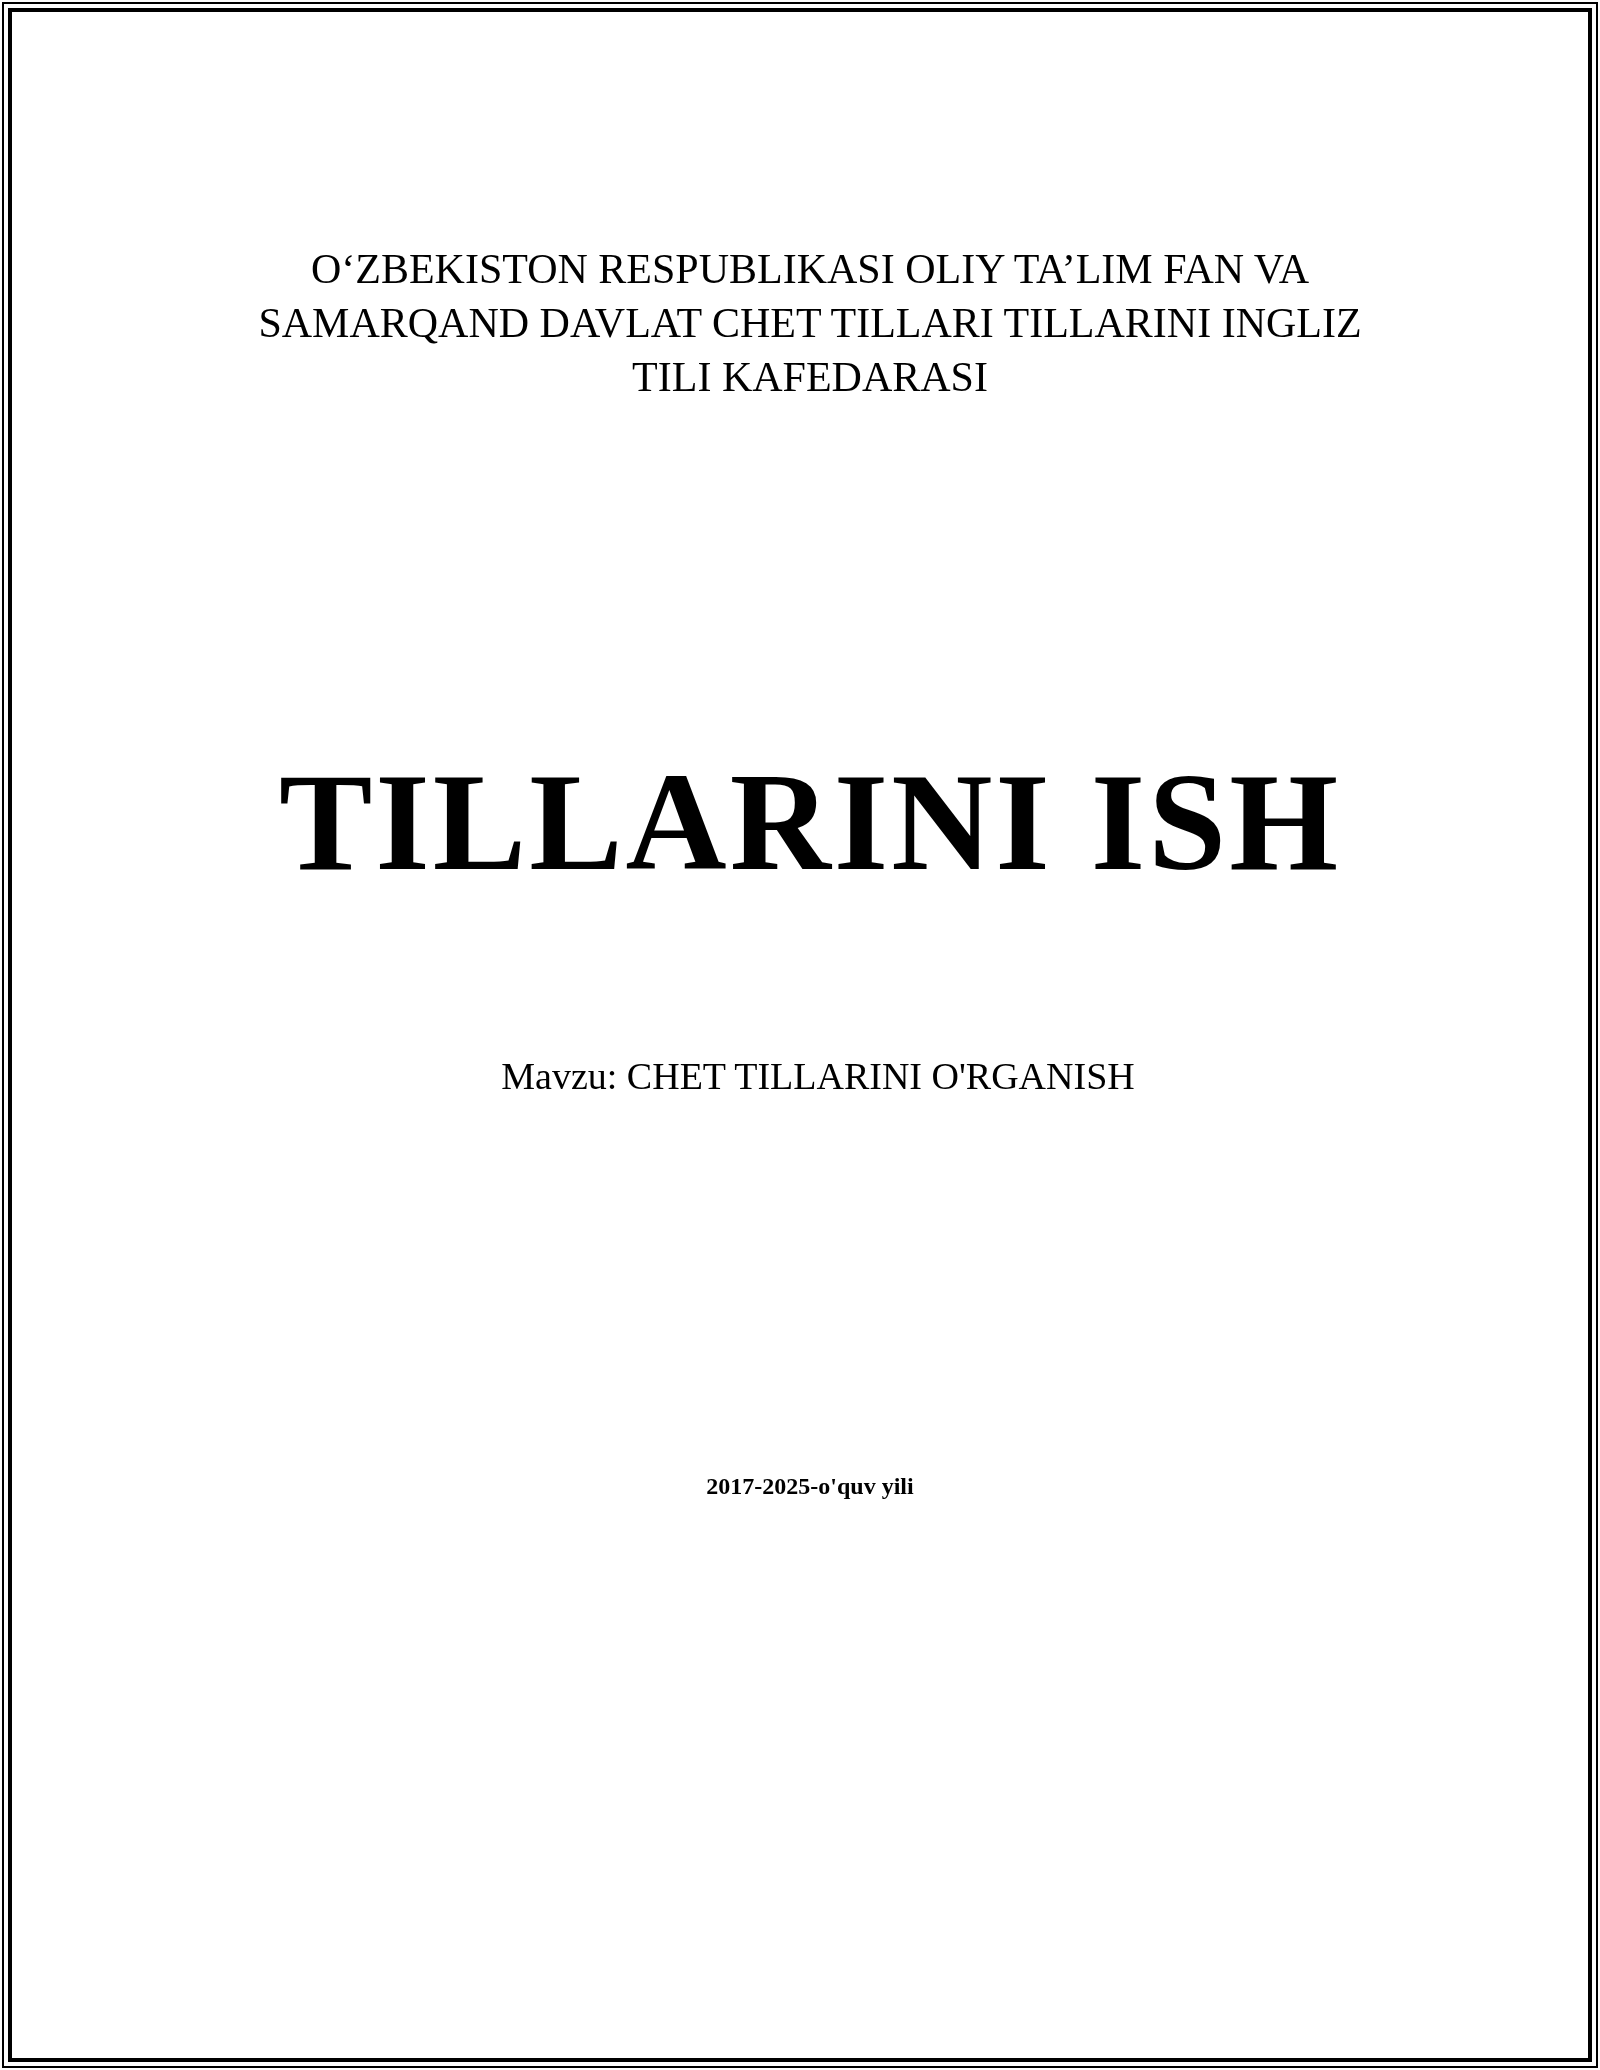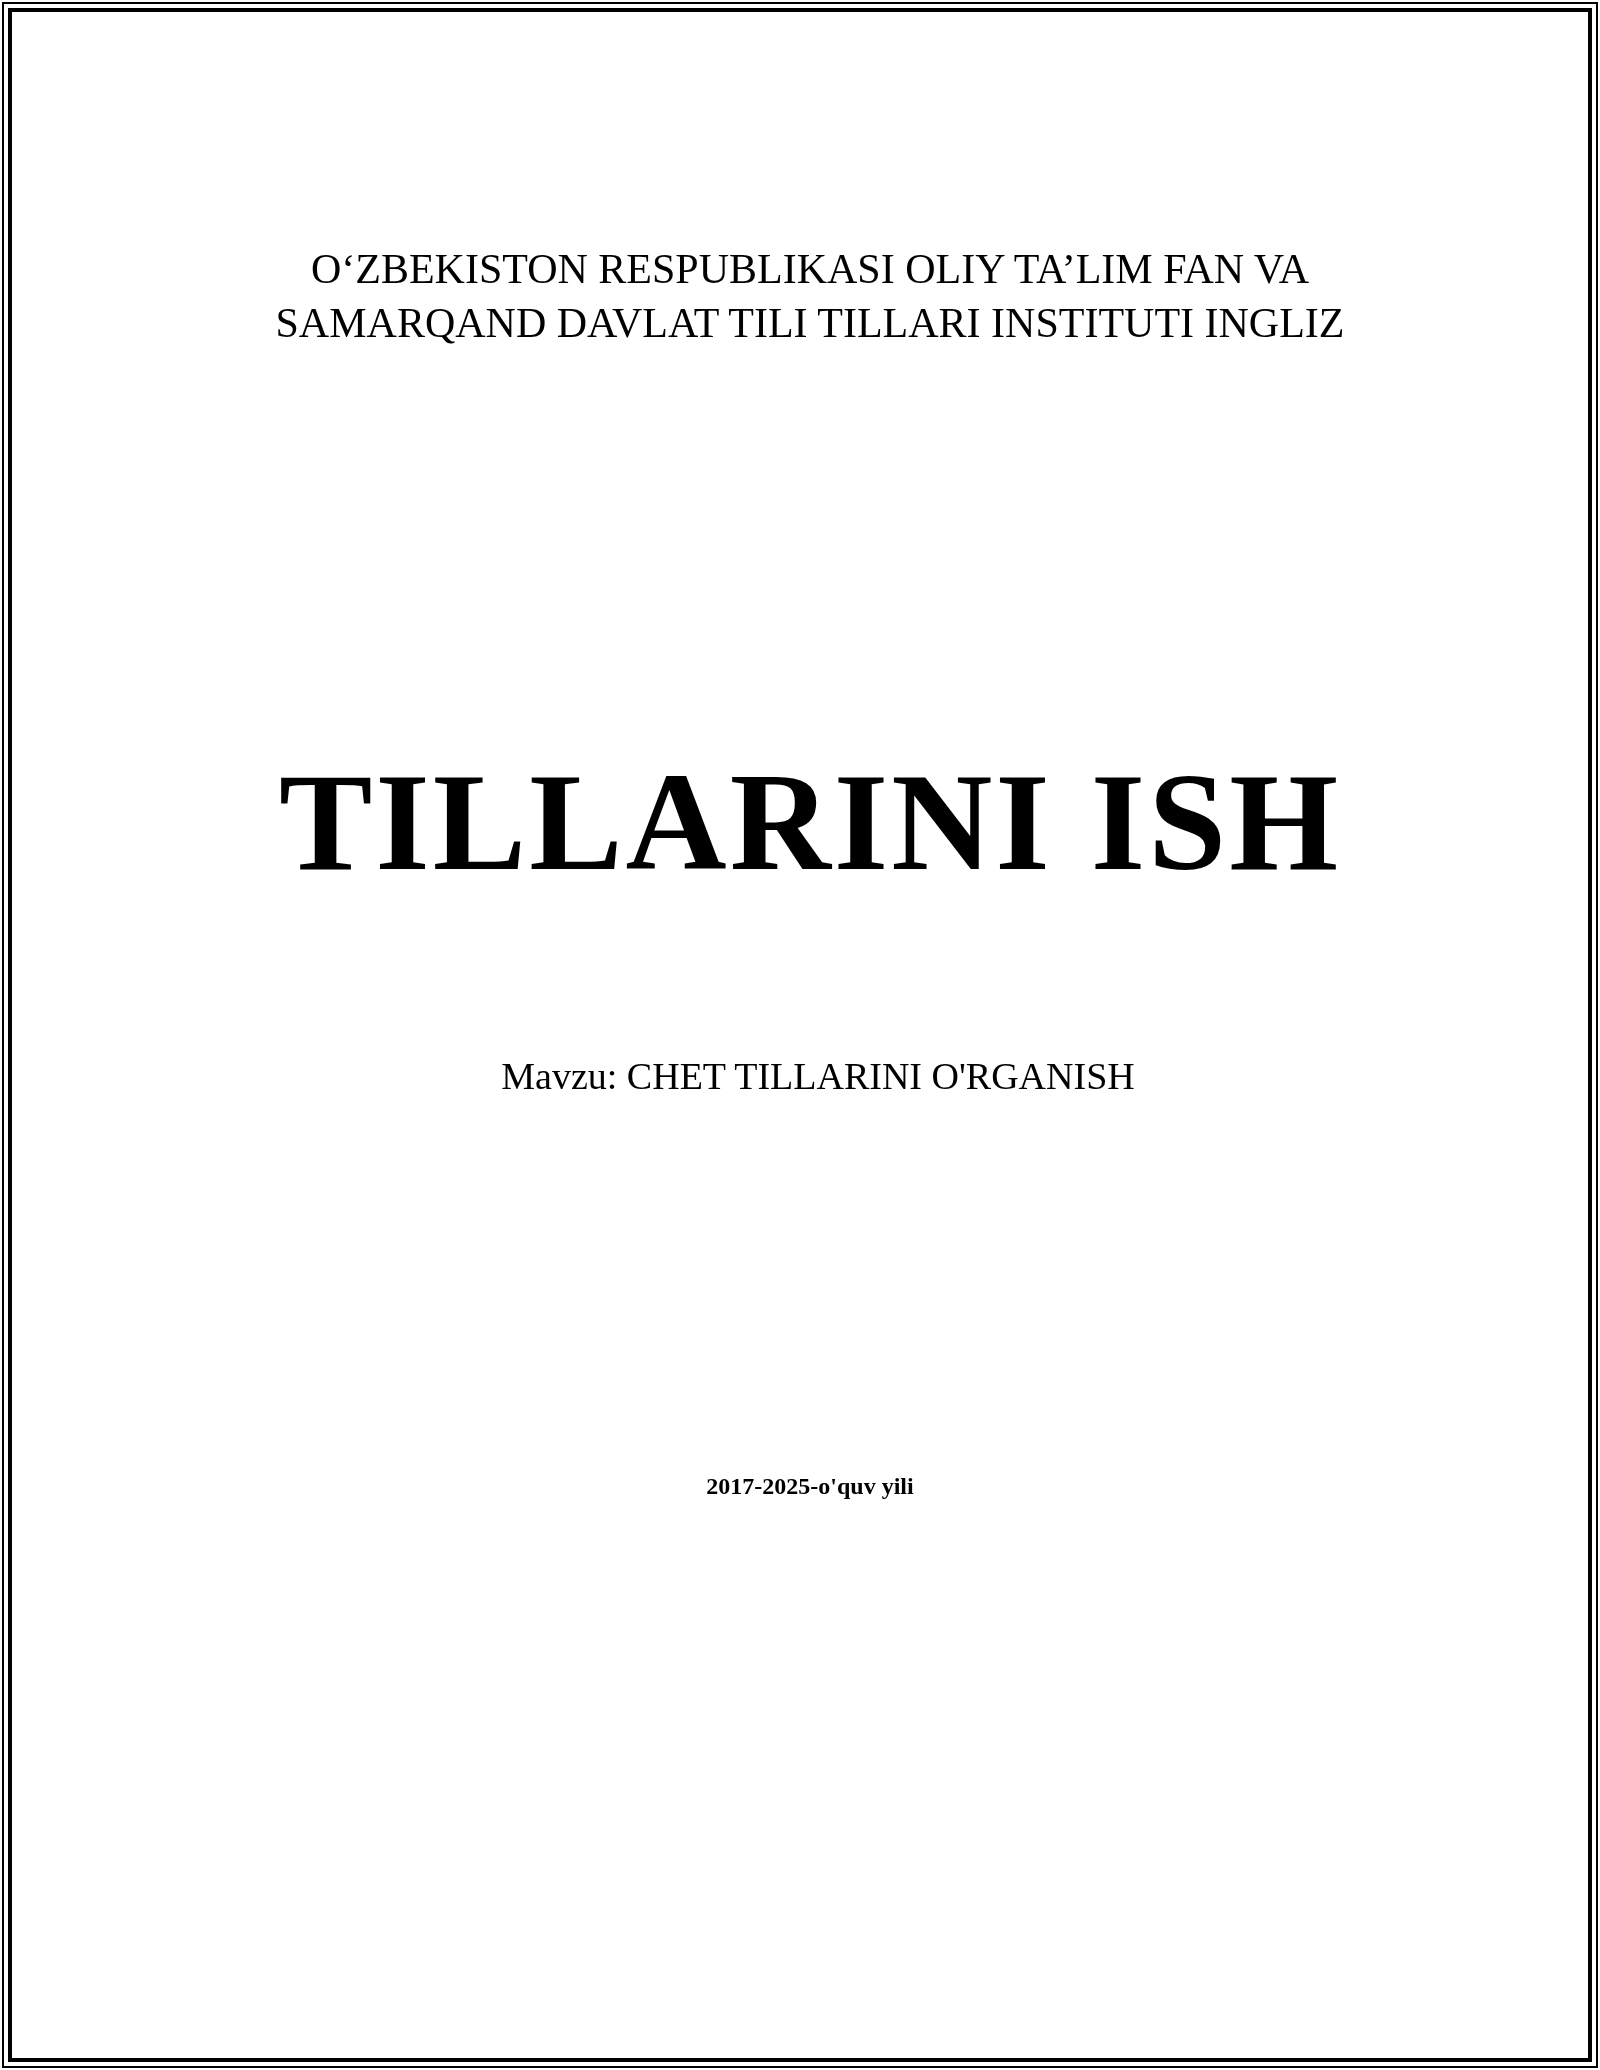--- a/index.html
+++ b/index.html
@@ -74,21 +74,22 @@
 <body>
 
 <div class="page">
   <div class="border-outer"></div>
   <div class="border-inner"></div>
 
   <div class="content">
 
     <div class="header-block">
       <div class="header-line">O‘ZBEKISTON RESPUBLIKASI OLIY TA’LIM FAN VA</div>
-      <div class="header-line">SAMARQAND DAVLAT TILI TILLARI INSTITUTI INGLIZ</div>
+      <div class="header-line">SAMARQAND DAVLAT CHET TILLARI TILLARINI INGLIZ</div>
+      <div class="header-line">TILI KAFEDARASI</div>
     </div>
 
     <h1 class="doc-title">TILLARINI ISH</h1>
 
     <div class="topic-line">Mavzu: CHET TILLARINI O'RGANISH</div>
 
     <div class="year-line">2017-2025-o'quv yili</div>
 
   </div>
 </div>

